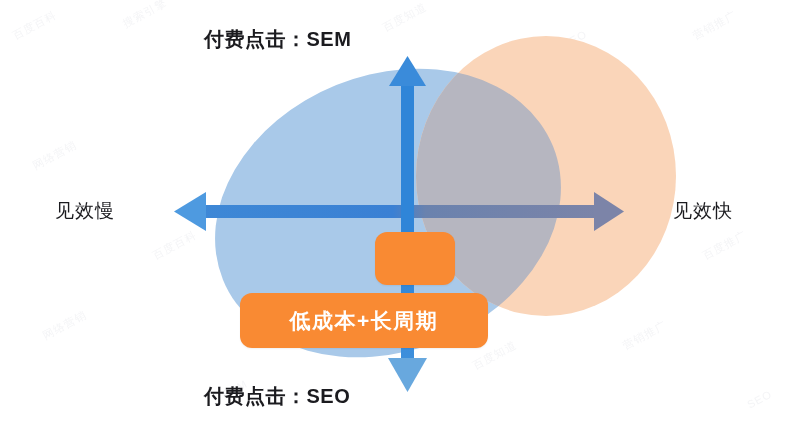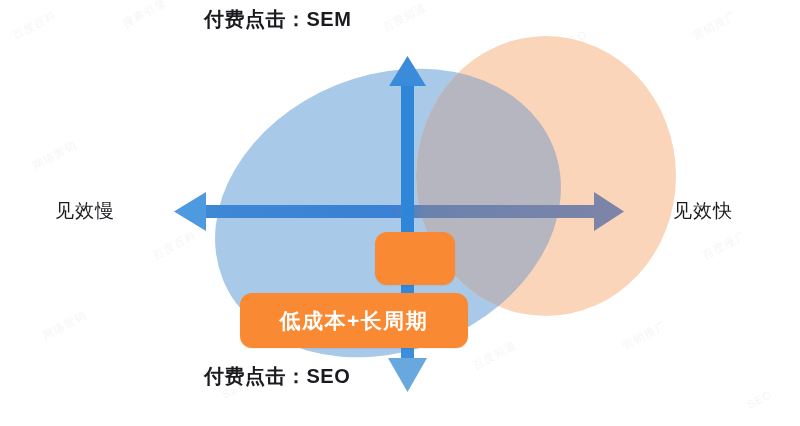--- a/index.html
+++ b/index.html
@@ -61,20 +61,21 @@
     color: #1b1b1f;
     white-space: nowrap;
     font-family: "Liberation Sans", "DejaVu Sans", sans-serif;
   }
   .label-top,
   .label-bottom {
     font-size: 20px;
     line-height: 30px;
     font-weight: bold;
     letter-spacing: 0.5px;
+    margin-top: 20px;
   }
   .label-line2 {
     font-weight: bold;
   }
   .label-side {
     font-size: 19px;
     font-weight: normal;
     letter-spacing: 1px;
   }
 
@@ -97,21 +98,21 @@
   #box-small {
     left: 375px;
     top: 232px;
     width: 80px;
     height: 53px;
     border-radius: 12px;
   }
   #box-wide {
     left: 240px;
     top: 293px;
-    width: 228px;
+    width: 248px;
     height: 55px;
     border-radius: 12px;
   }
   #box-wide .box-text {
     color: #ffffff;
     font-size: 21px;
     font-weight: bold;
     letter-spacing: 1.5px;
     font-family: "Liberation Sans", "DejaVu Sans", sans-serif;
   }

